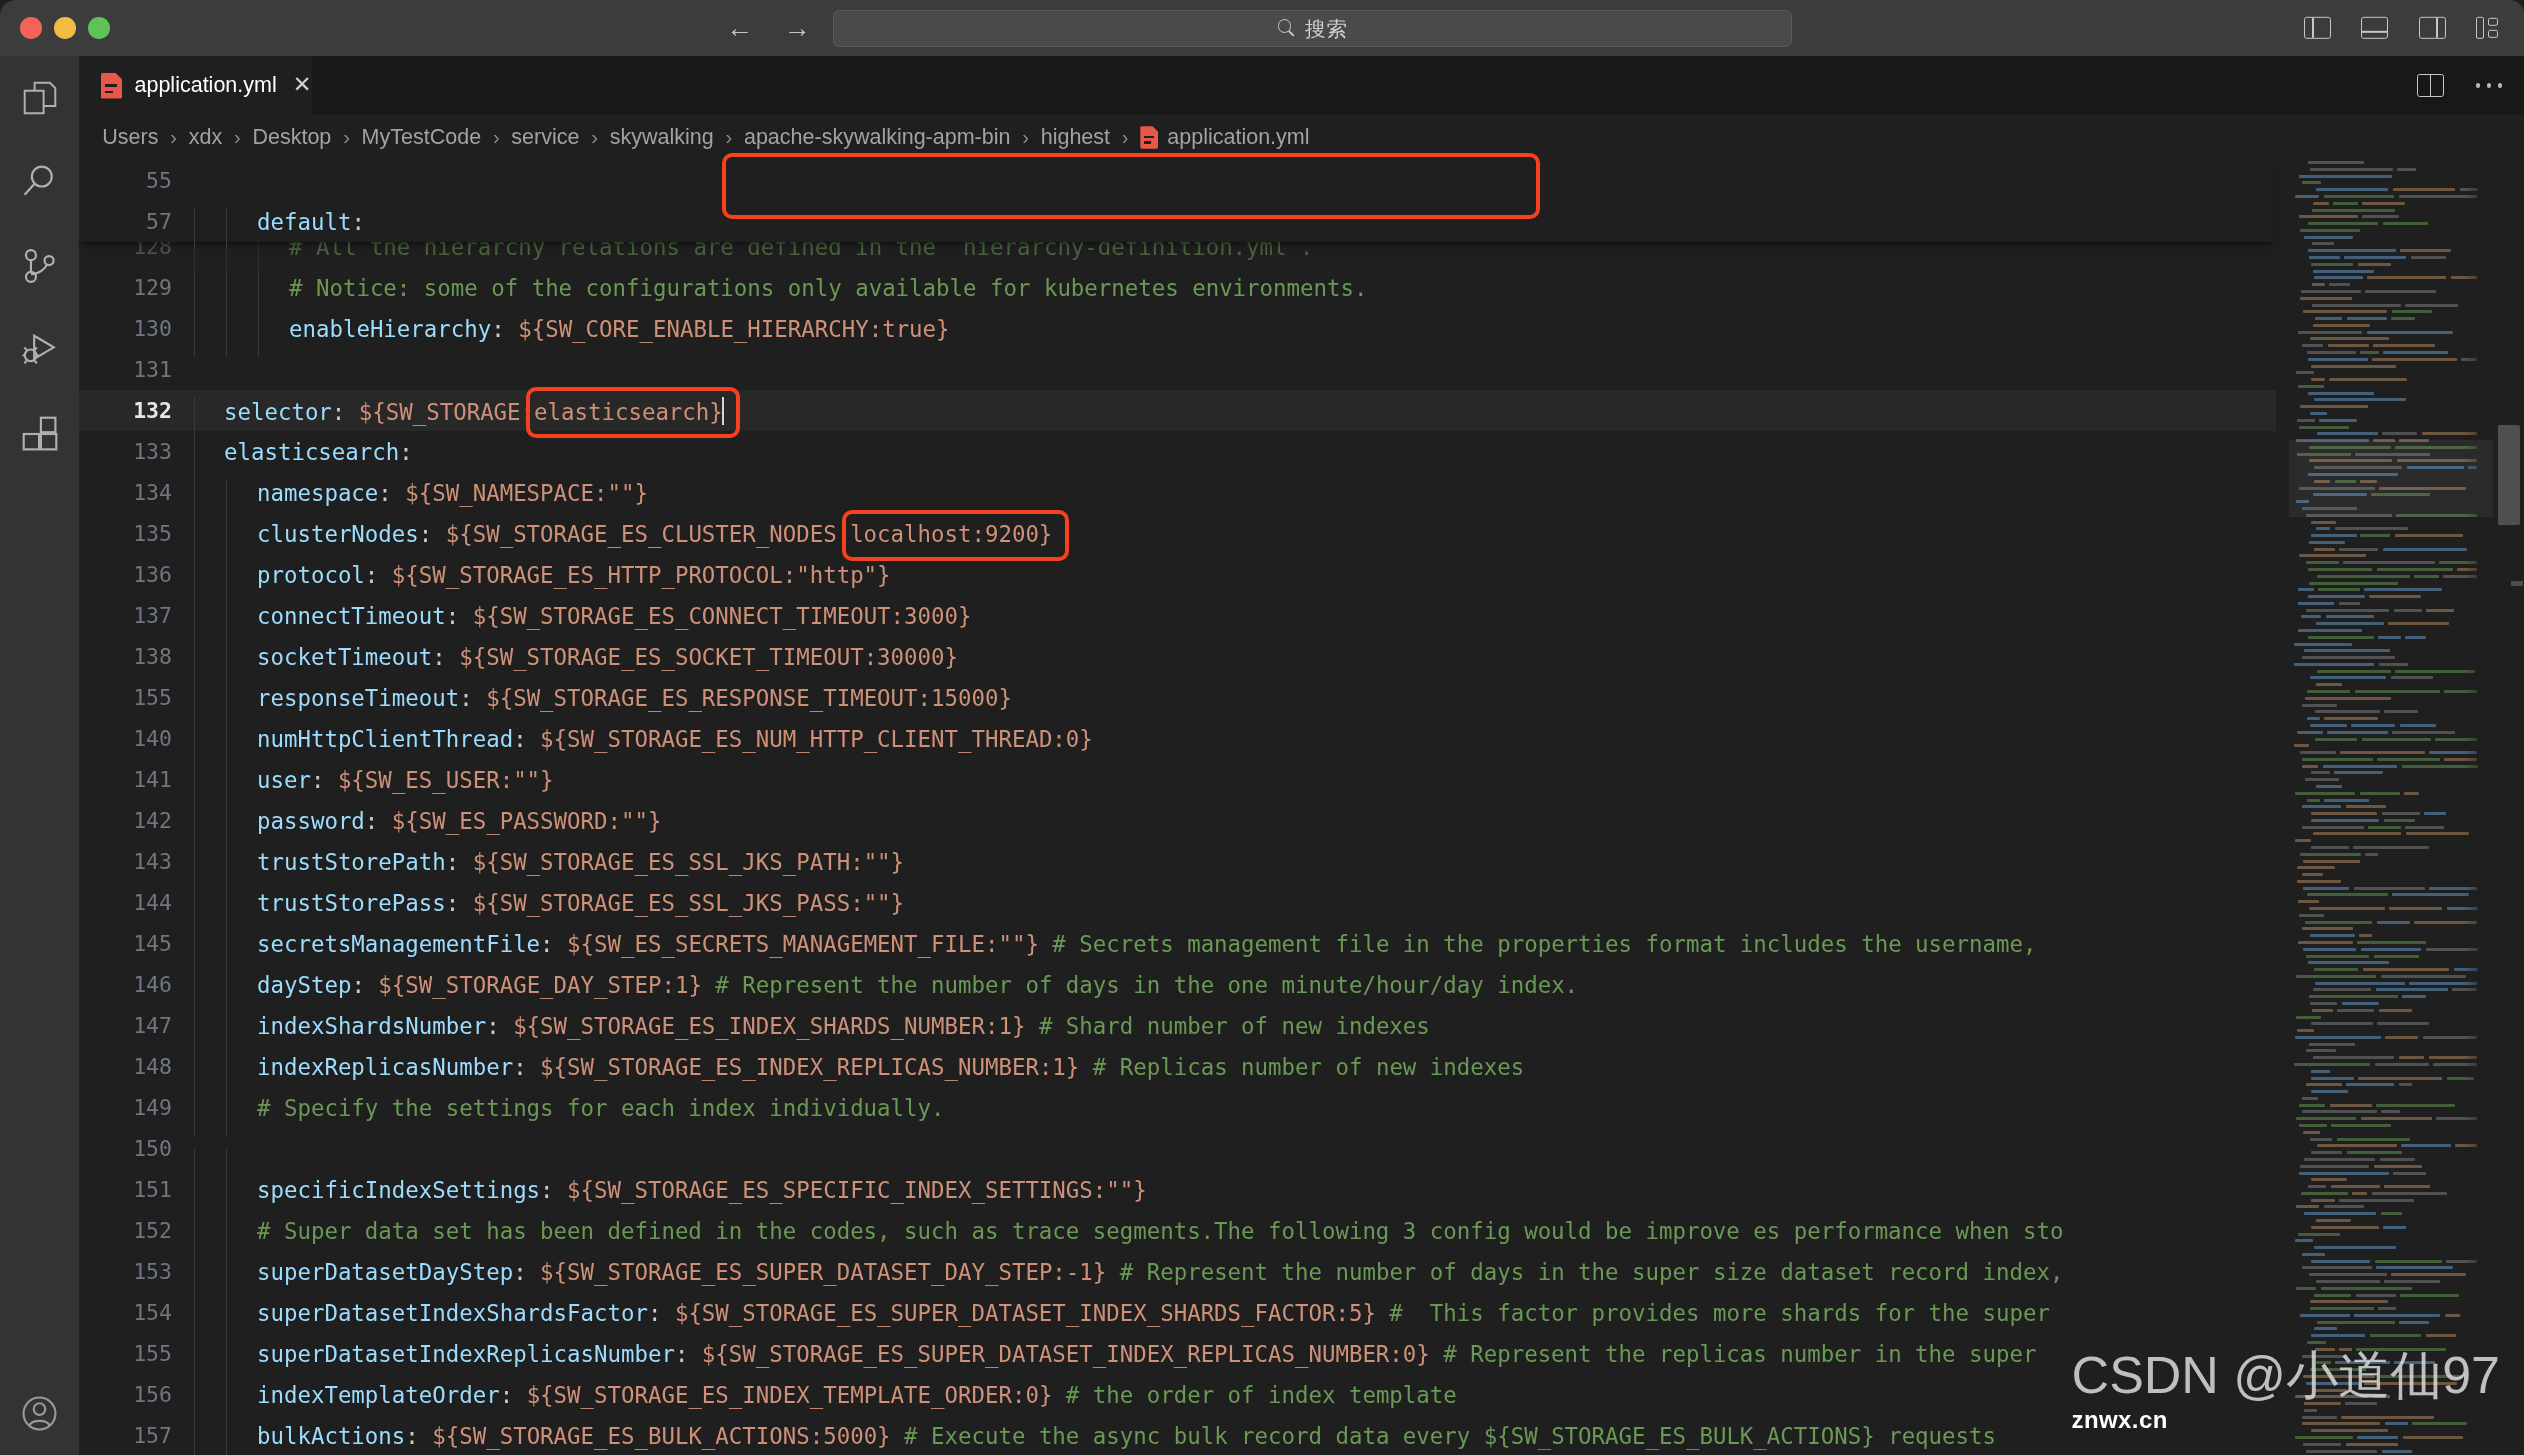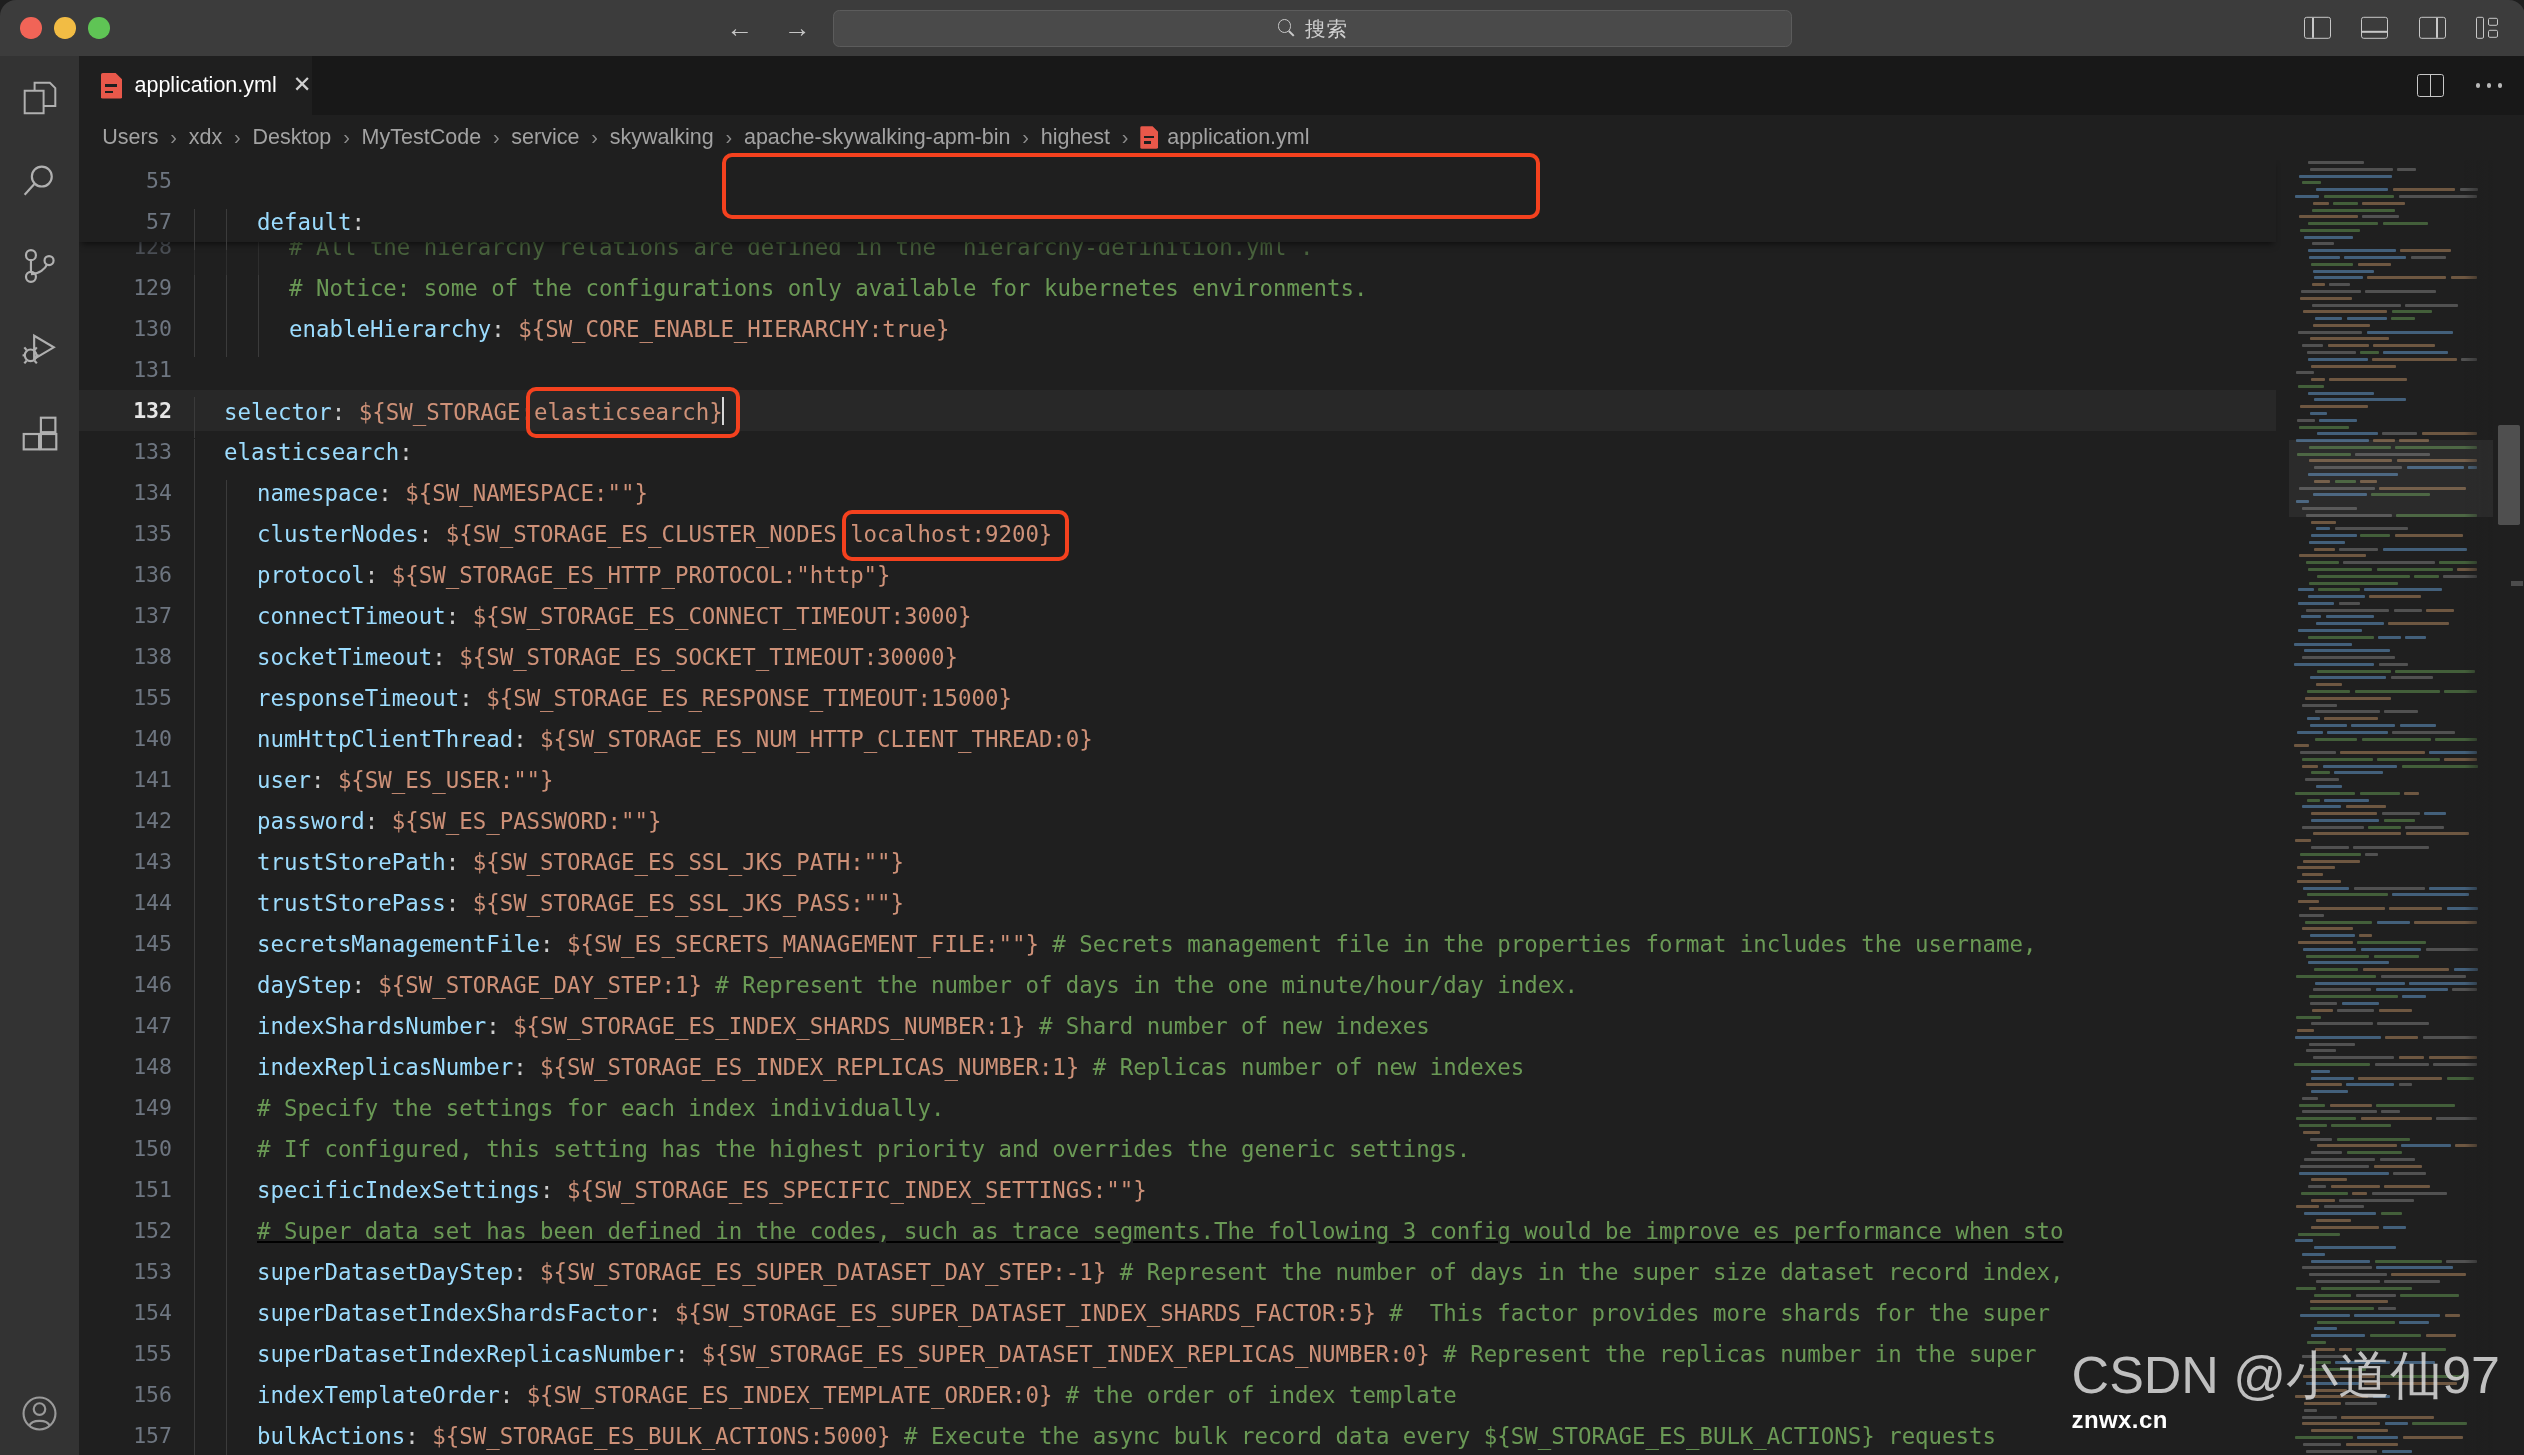--- a/index.html
+++ b/index.html
@@ -387,23 +387,23 @@
           <div class="code-line"><span class="ln">140</span><span class="ltext" style="padding-left: 65px;"><span class="guide" style="left: 1.8px;"></span><span class="guide" style="left: 34px;"></span><span class="t-key">numHttpClientThread</span><span class="t-punct">: </span><span class="t-var">${SW_STORAGE_ES_NUM_HTTP_CLIENT_THREAD:0}</span></span></div>
           <div class="code-line"><span class="ln">141</span><span class="ltext" style="padding-left: 65px;"><span class="guide" style="left: 1.8px;"></span><span class="guide" style="left: 34px;"></span><span class="t-key">user</span><span class="t-punct">: </span><span class="t-var">${SW_ES_USER:""}</span></span></div>
           <div class="code-line"><span class="ln">142</span><span class="ltext" style="padding-left: 65px;"><span class="guide" style="left: 1.8px;"></span><span class="guide" style="left: 34px;"></span><span class="t-key">password</span><span class="t-punct">: </span><span class="t-var">${SW_ES_PASSWORD:""}</span></span></div>
           <div class="code-line"><span class="ln">143</span><span class="ltext" style="padding-left: 65px;"><span class="guide" style="left: 1.8px;"></span><span class="guide" style="left: 34px;"></span><span class="t-key">trustStorePath</span><span class="t-punct">: </span><span class="t-var">${SW_STORAGE_ES_SSL_JKS_PATH:""}</span></span></div>
           <div class="code-line"><span class="ln">144</span><span class="ltext" style="padding-left: 65px;"><span class="guide" style="left: 1.8px;"></span><span class="guide" style="left: 34px;"></span><span class="t-key">trustStorePass</span><span class="t-punct">: </span><span class="t-var">${SW_STORAGE_ES_SSL_JKS_PASS:""}</span></span></div>
           <div class="code-line"><span class="ln">145</span><span class="ltext" style="padding-left: 65px;"><span class="guide" style="left: 1.8px;"></span><span class="guide" style="left: 34px;"></span><span class="t-key">secretsManagementFile</span><span class="t-punct">: </span><span class="t-var">${SW_ES_SECRETS_MANAGEMENT_FILE:""}</span><span class="t-cmt"> # Secrets management file in the properties format includes the username, </span></span></div>
           <div class="code-line"><span class="ln">146</span><span class="ltext" style="padding-left: 65px;"><span class="guide" style="left: 1.8px;"></span><span class="guide" style="left: 34px;"></span><span class="t-key">dayStep</span><span class="t-punct">: </span><span class="t-var">${SW_STORAGE_DAY_STEP:1}</span><span class="t-cmt"> # Represent the number of days in the one minute/hour/day index.</span></span></div>
           <div class="code-line"><span class="ln">147</span><span class="ltext" style="padding-left: 65px;"><span class="guide" style="left: 1.8px;"></span><span class="guide" style="left: 34px;"></span><span class="t-key">indexShardsNumber</span><span class="t-punct">: </span><span class="t-var">${SW_STORAGE_ES_INDEX_SHARDS_NUMBER:1}</span><span class="t-cmt"> # Shard number of new indexes</span></span></div>
           <div class="code-line"><span class="ln">148</span><span class="ltext" style="padding-left: 65px;"><span class="guide" style="left: 1.8px;"></span><span class="guide" style="left: 34px;"></span><span class="t-key">indexReplicasNumber</span><span class="t-punct">: </span><span class="t-var">${SW_STORAGE_ES_INDEX_REPLICAS_NUMBER:1}</span><span class="t-cmt"> # Replicas number of new indexes</span></span></div>
           <div class="code-line"><span class="ln">149</span><span class="ltext" style="padding-left: 65px;"><span class="guide" style="left: 1.8px;"></span><span class="guide" style="left: 34px;"></span><span class="t-cmt"># Specify the settings for each index individually.</span></span></div>
-          <div class="code-line"><span class="ln">150</span><span class="ltext" style="padding-left: 65px;"><span class="guide" style="left: 1.8px;"></span><span class="guide" style="left: 34px;"></span><span class="t-cmt"># If configured, this setting has the highest priority and overrides the generic settings.</span></span></div>
+          <div class="code-line"><span class="ln">150</span><span class="ltext" style="padding-left: 65px;"><span class="guide" style="left: 1.8px;"></span><span class="guide" style="left: 34px;"></span></span></div>
           <div class="code-line"><span class="ln">151</span><span class="ltext" style="padding-left: 65px;"><span class="guide" style="left: 1.8px;"></span><span class="guide" style="left: 34px;"></span><span class="t-key">specificIndexSettings</span><span class="t-punct">: </span><span class="t-var">${SW_STORAGE_ES_SPECIFIC_INDEX_SETTINGS:""}</span></span></div>
-          <div class="code-line"><span class="ln">152</span><span class="ltext" style="padding-left: 65px; text-decoration: underline;"><span class="guide" style="left: 1.8px;"></span><span class="guide" style="left: 34px;"></span><span class="t-cmt"># Super data set has been defined in the codes, such as trace segments.The following 3 config would be improve es performance when sto</span></span></div>
+          <div class="code-line"><span class="ln">152</span><span class="ltext" style="padding-left: 65px;"><span class="guide" style="left: 1.8px;"></span><span class="guide" style="left: 34px;"></span><span class="t-cmt"># Super data set has been defined in the codes, such as trace segments.The following 3 config would be improve es performance when sto</span></span></div>
           <div class="code-line"><span class="ln">153</span><span class="ltext" style="padding-left: 65px;"><span class="guide" style="left: 1.8px;"></span><span class="guide" style="left: 34px;"></span><span class="t-key">superDatasetDayStep</span><span class="t-punct">: </span><span class="t-var">${SW_STORAGE_ES_SUPER_DATASET_DAY_STEP:-1}</span><span class="t-cmt"> # Represent the number of days in the super size dataset record index,</span></span></div>
           <div class="code-line"><span class="ln">154</span><span class="ltext" style="padding-left: 65px;"><span class="guide" style="left: 1.8px;"></span><span class="guide" style="left: 34px;"></span><span class="t-key">superDatasetIndexShardsFactor</span><span class="t-punct">: </span><span class="t-var">${SW_STORAGE_ES_SUPER_DATASET_INDEX_SHARDS_FACTOR:5}</span><span class="t-cmt"> #  This factor provides more shards for the super </span></span></div>
           <div class="code-line"><span class="ln">155</span><span class="ltext" style="padding-left: 65px;"><span class="guide" style="left: 1.8px;"></span><span class="guide" style="left: 34px;"></span><span class="t-key">superDatasetIndexReplicasNumber</span><span class="t-punct">: </span><span class="t-var">${SW_STORAGE_ES_SUPER_DATASET_INDEX_REPLICAS_NUMBER:0}</span><span class="t-cmt"> # Represent the replicas number in the super </span></span></div>
           <div class="code-line"><span class="ln">156</span><span class="ltext" style="padding-left: 65px;"><span class="guide" style="left: 1.8px;"></span><span class="guide" style="left: 34px;"></span><span class="t-key">indexTemplateOrder</span><span class="t-punct">: </span><span class="t-var">${SW_STORAGE_ES_INDEX_TEMPLATE_ORDER:0}</span><span class="t-cmt"> # the order of index template</span></span></div>
           <div class="code-line"><span class="ln">157</span><span class="ltext" style="padding-left: 65px;"><span class="guide" style="left: 1.8px;"></span><span class="guide" style="left: 34px;"></span><span class="t-key">bulkActions</span><span class="t-punct">: </span><span class="t-var">${SW_STORAGE_ES_BULK_ACTIONS:5000}</span><span class="t-cmt"> # Execute the async bulk record data every ${SW_STORAGE_ES_BULK_ACTIONS} requests</span></span></div>
         </div>
 
       <div class="minimap">
         <div id="mmlines">
             <div class="mm-line">

